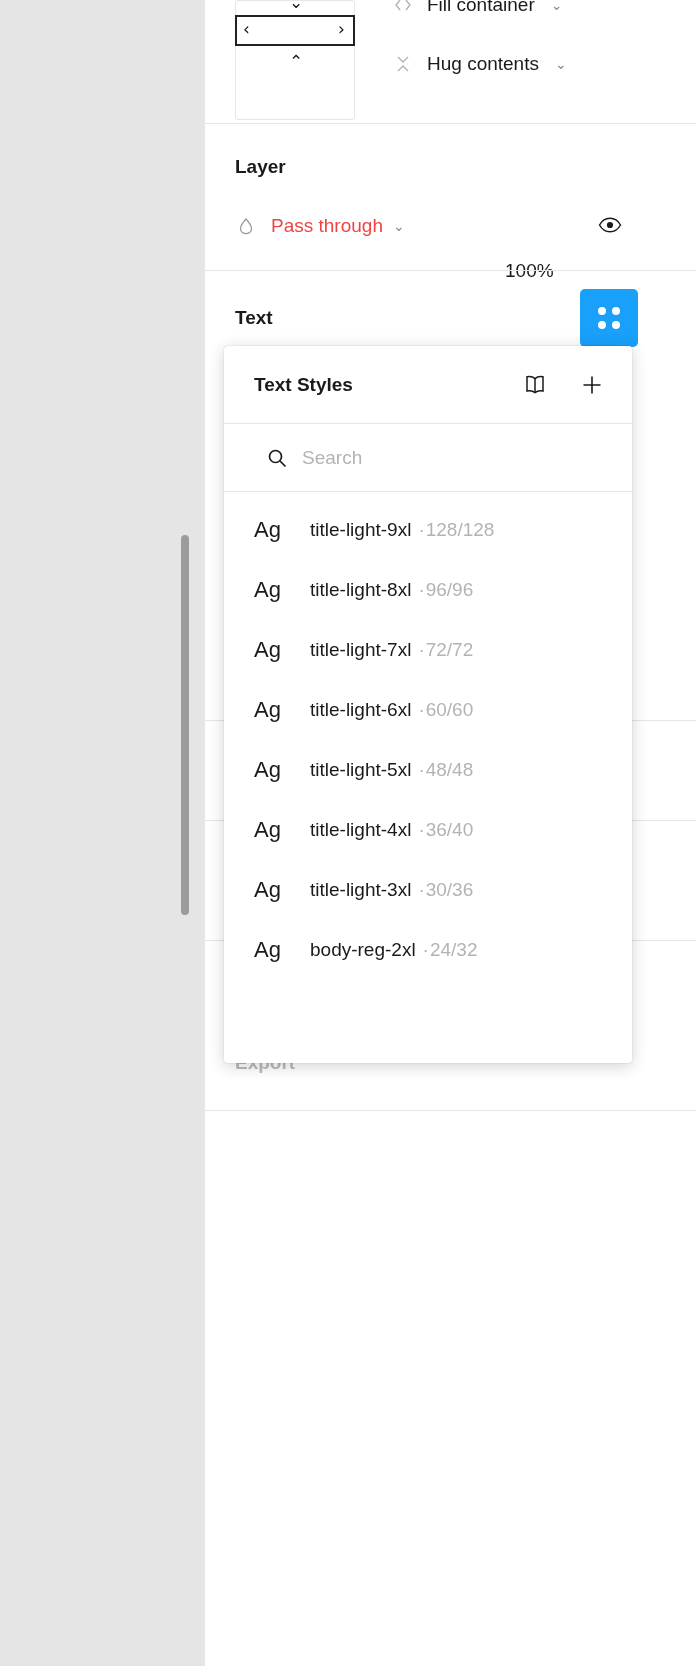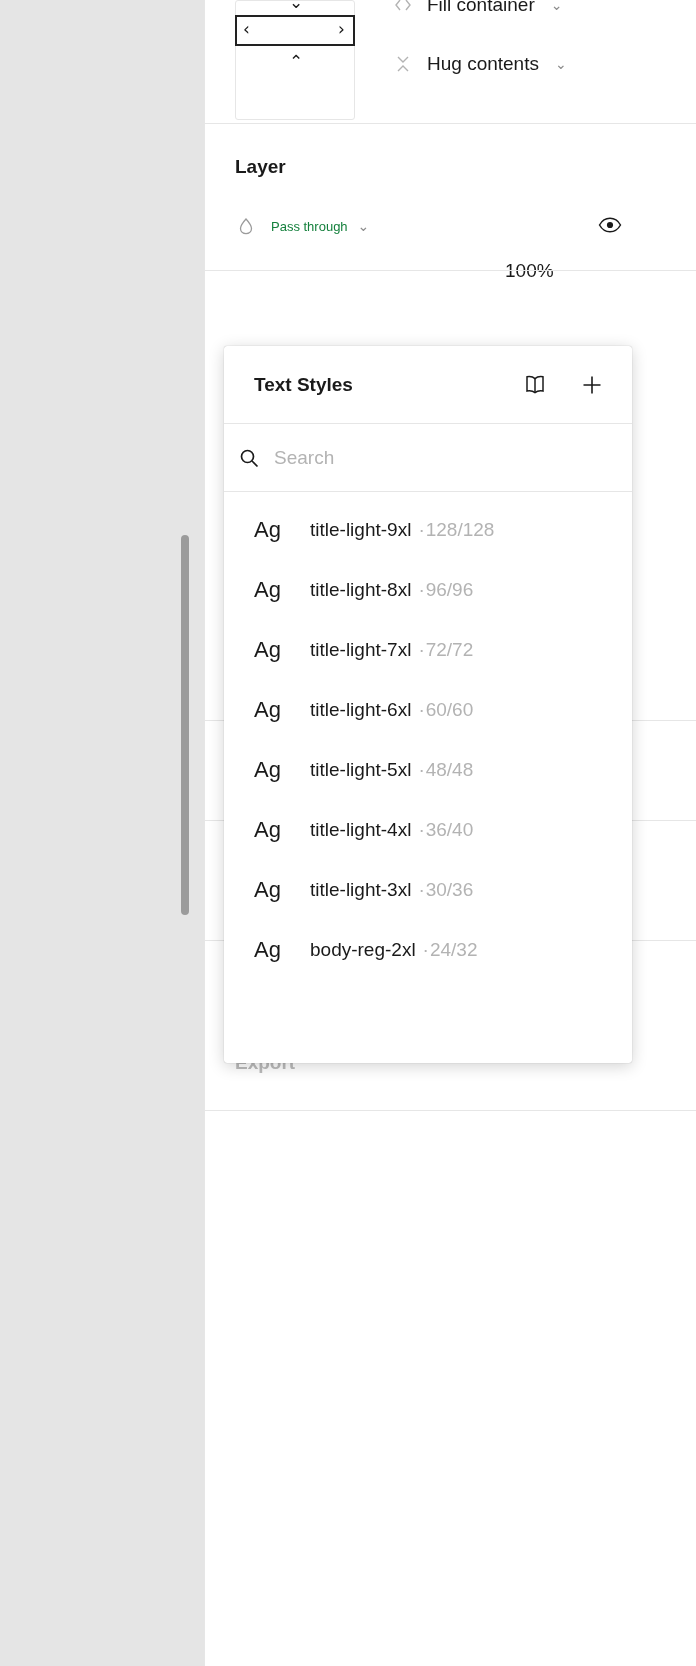--- a/index.html
+++ b/index.html
@@ -156,22 +156,22 @@
     height: 28px;
   }
   #blend-mode-icon {
     width: 22px;
     height: 22px;
     margin-right: 14px;
     color: #9b9b9b;
     flex: none;
   }
   #blend-mode-label {
-    font-size: 13px;
-    color: #15803d;
+    font-size: 19px;
+    color: #ef4444;
   }
   #blend-caret {
     margin-left: 10px;
     color: #8c8c8c;
     font-size: 14px;
     font-family: "DejaVu Sans", sans-serif;
   }
   #opacity-value {
     position: absolute;
     left: 300px;
@@ -265,21 +265,21 @@
     color: #1a1a1a;
     cursor: pointer;
   }
 
   #popup-search-row {
     position: relative;
     height: 68px;
     border-bottom: 1px solid #e6e6e6;
     display: flex;
     align-items: center;
-    padding: 0 14px;
+    padding: 0 42px;
     box-sizing: border-box;
   }
   #search-icon {
     width: 22px;
     height: 22px;
     color: #1a1a1a;
     margin-right: 14px;
     flex: none;
   }
   #search-input {
@@ -396,20 +396,31 @@
     <span id="visibility-toggle">
       <svg viewBox="0 0 26 26" width="26" height="26" fill="none" stroke="currentColor" stroke-width="1.5">
         <path d="M2.5 13 C5 8.5 9 6.3 13 6.3 C17 6.3 21 8.5 23.5 13 C21 17.5 17 19.7 13 19.7 C9 19.7 5 17.5 2.5 13 Z"></path>
         <circle cx="13" cy="13" r="3.1" fill="currentColor" stroke="none"></circle>
       </svg>
     </span>
   </div>
 
   <div class="divider" style="top:270px"></div>
 
+  <div id="text-section">
+    <div class="section-title" id="text-title">Text</div>
+    <div id="text-styles-button">
+      <span class="dotgrid">
+        <i></i>
+          <i></i>
+          <i></i>
+          <i></i>
+      </span>
+    </div>
+  </div>
 
   <div class="divider" style="top:720px"></div>
   <div class="divider" style="top:820px"></div>
   <div class="divider" style="top:940px"></div>
   <div class="divider" style="top:1110px"></div>
 
   <div class="section-title" style="top:1052px; color:#bbb;">Export</div>
 
   <div id="panel-empty-area"></div>
 </div>

